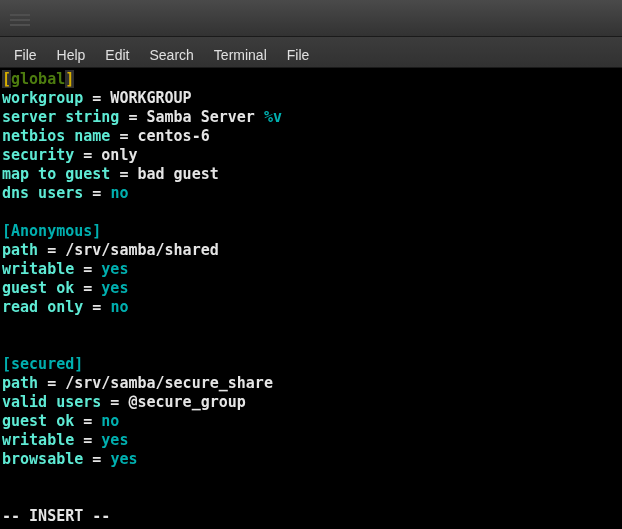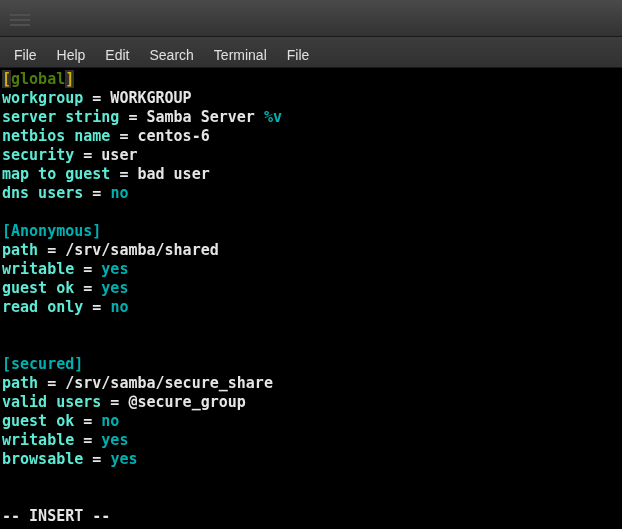--- a/index.html
+++ b/index.html
@@ -26,22 +26,22 @@
   <span>Edit</span>
   <span>Search</span>
   <span>Terminal</span>
   <span>File</span>
 </div>
 
 <div class="ed"><span class="yb">[</span><span class="gr">global</span><span class="yb">]</span>
 <span class="mag">workgroup</span><span> = WORKGROUP</span>
 <span class="mag">server string</span><span> = Samba Server </span><span class="cy">%v</span>
 <span class="mag">netbios name</span><span> = centos-6</span>
-<span class="mag">security</span><span> = user</span>
-<span class="mag">map to guest</span><span> = bad user</span>
+<span class="mag">security</span><span> = only</span>
+<span class="mag">map to guest</span><span> = bad guest</span>
 <span class="mag">dns users</span><span> = </span><span class="cy">no</span>
 
 <span class="cy">[Anonymous]</span>
 <span class="mag">path</span><span> = /srv/samba/shared</span>
 <span class="mag">writable</span><span> = </span><span class="cy">yes</span>
 <span class="mag">guest ok</span><span> = </span><span class="cy">yes</span>
 <span class="mag">read only</span><span> = </span><span class="cy">no</span>
 
 
 <span class="cy">[secured]</span>

